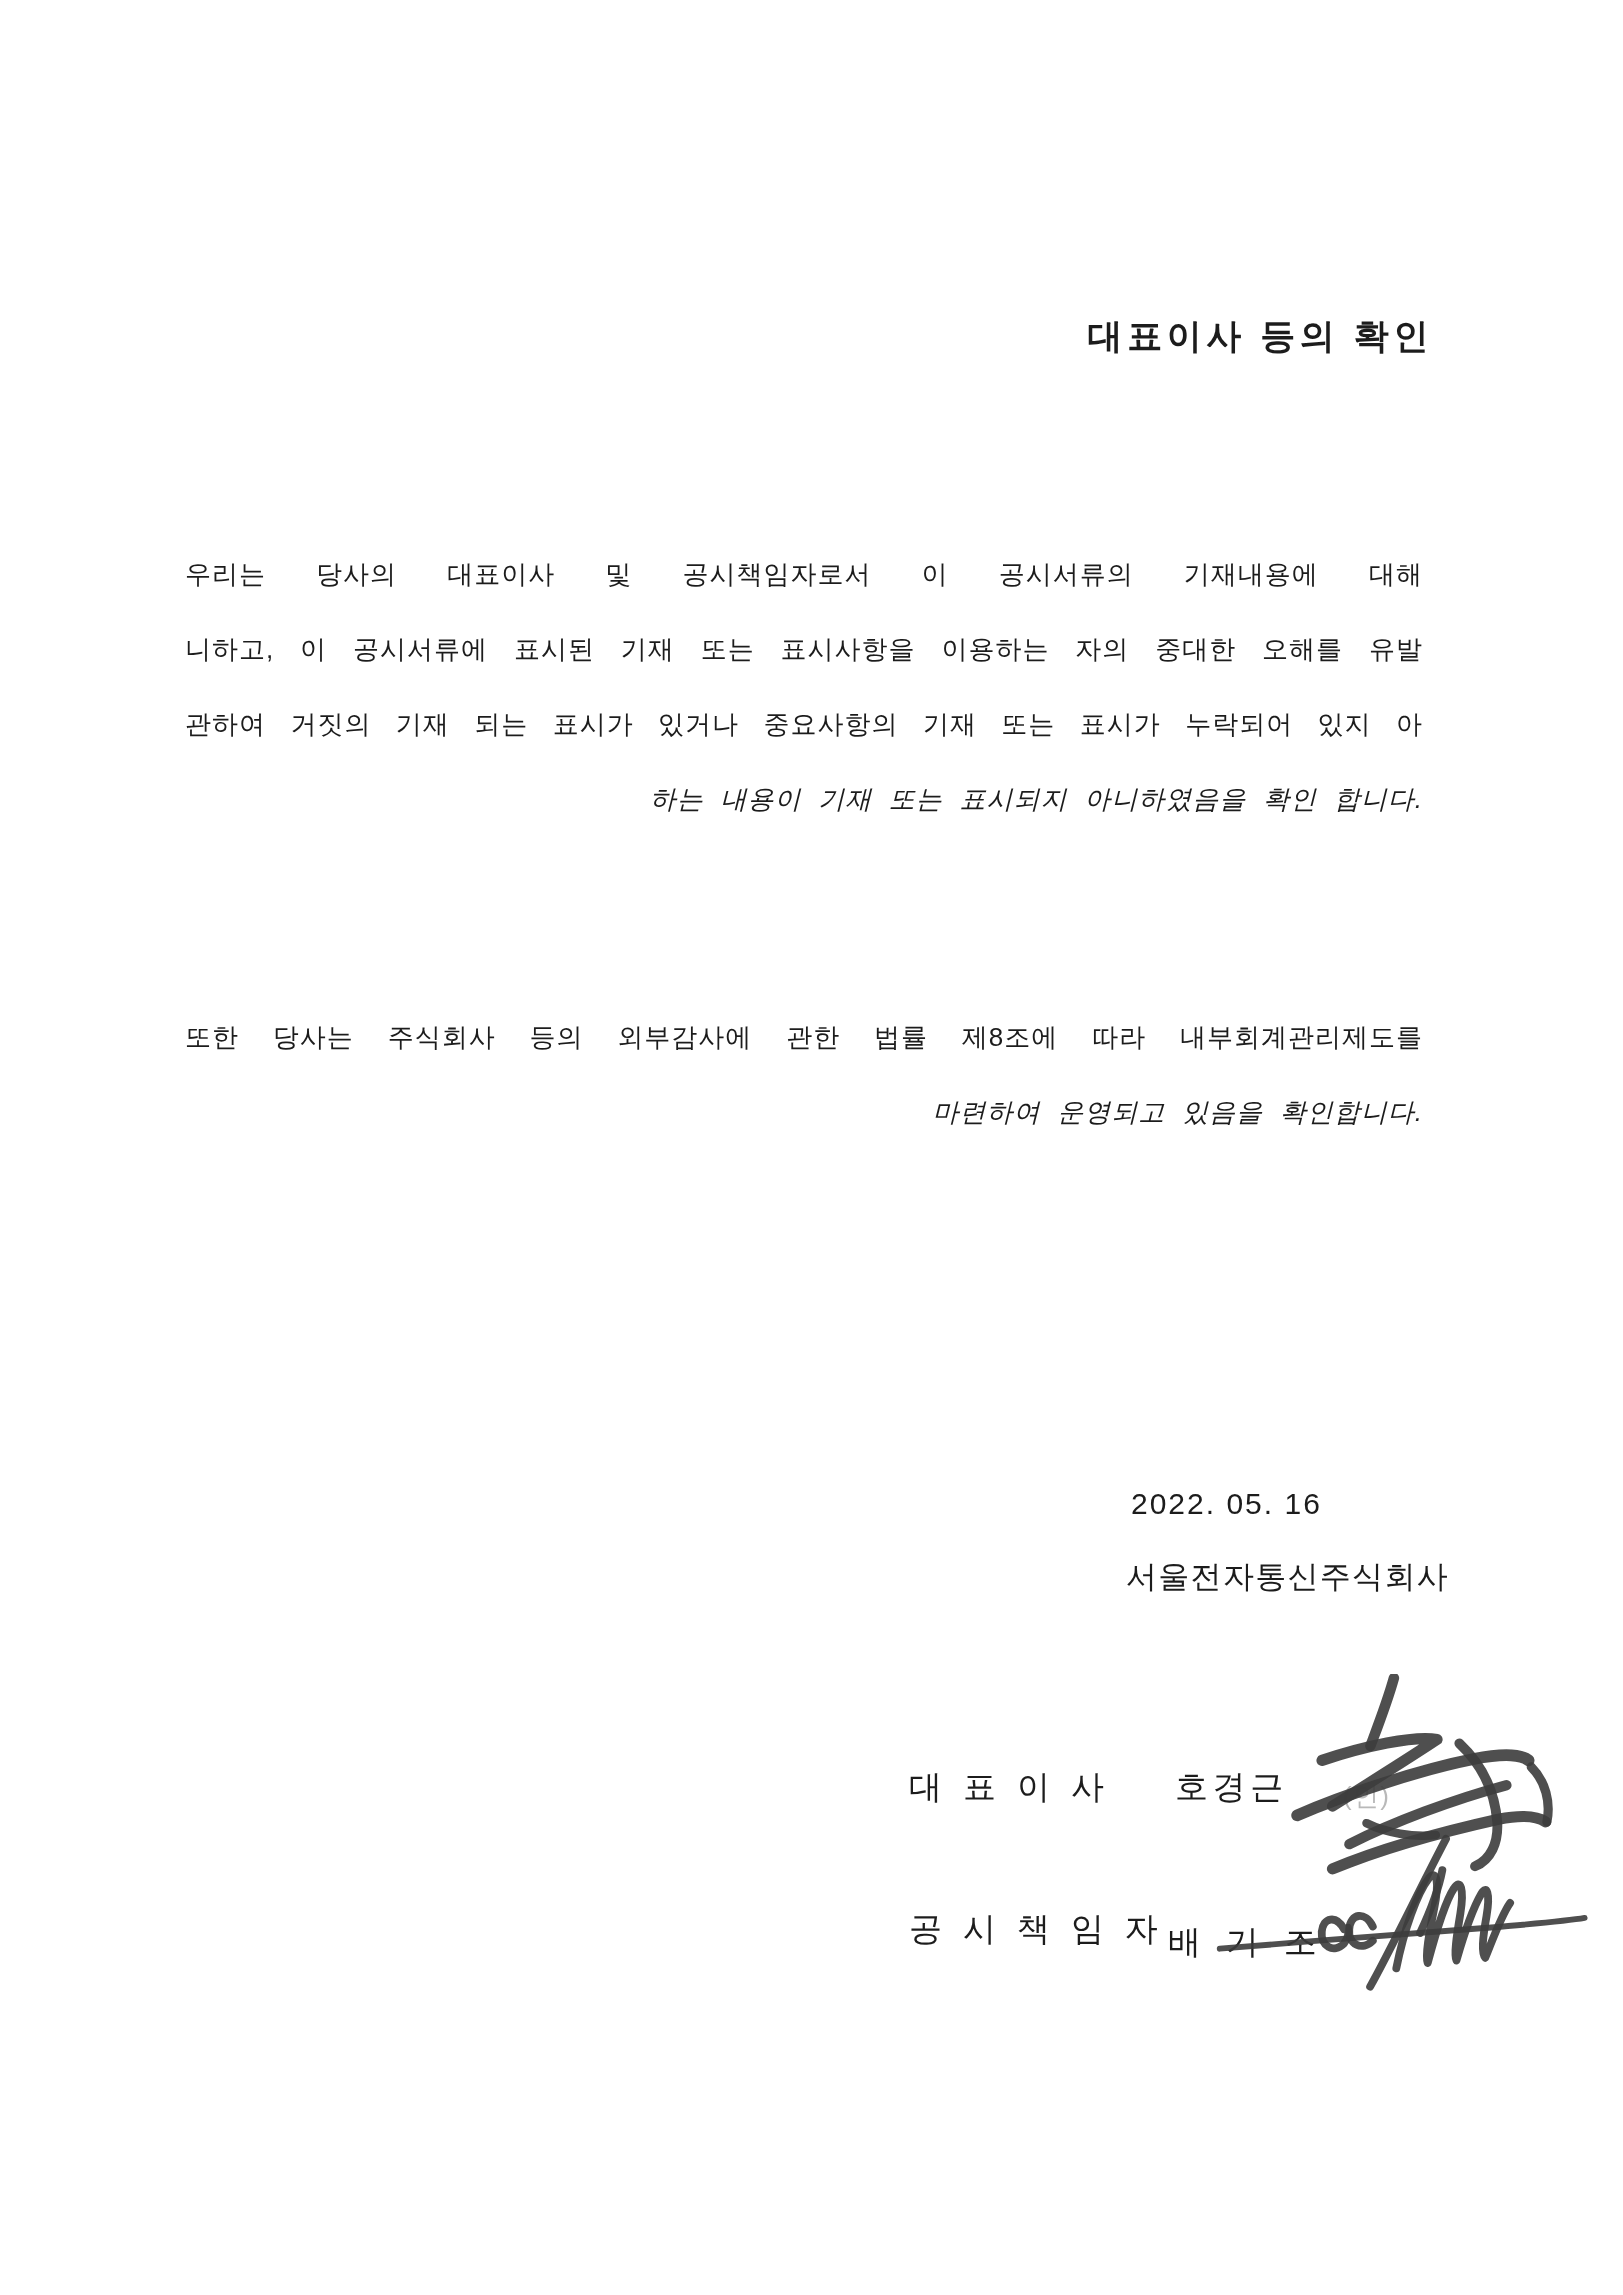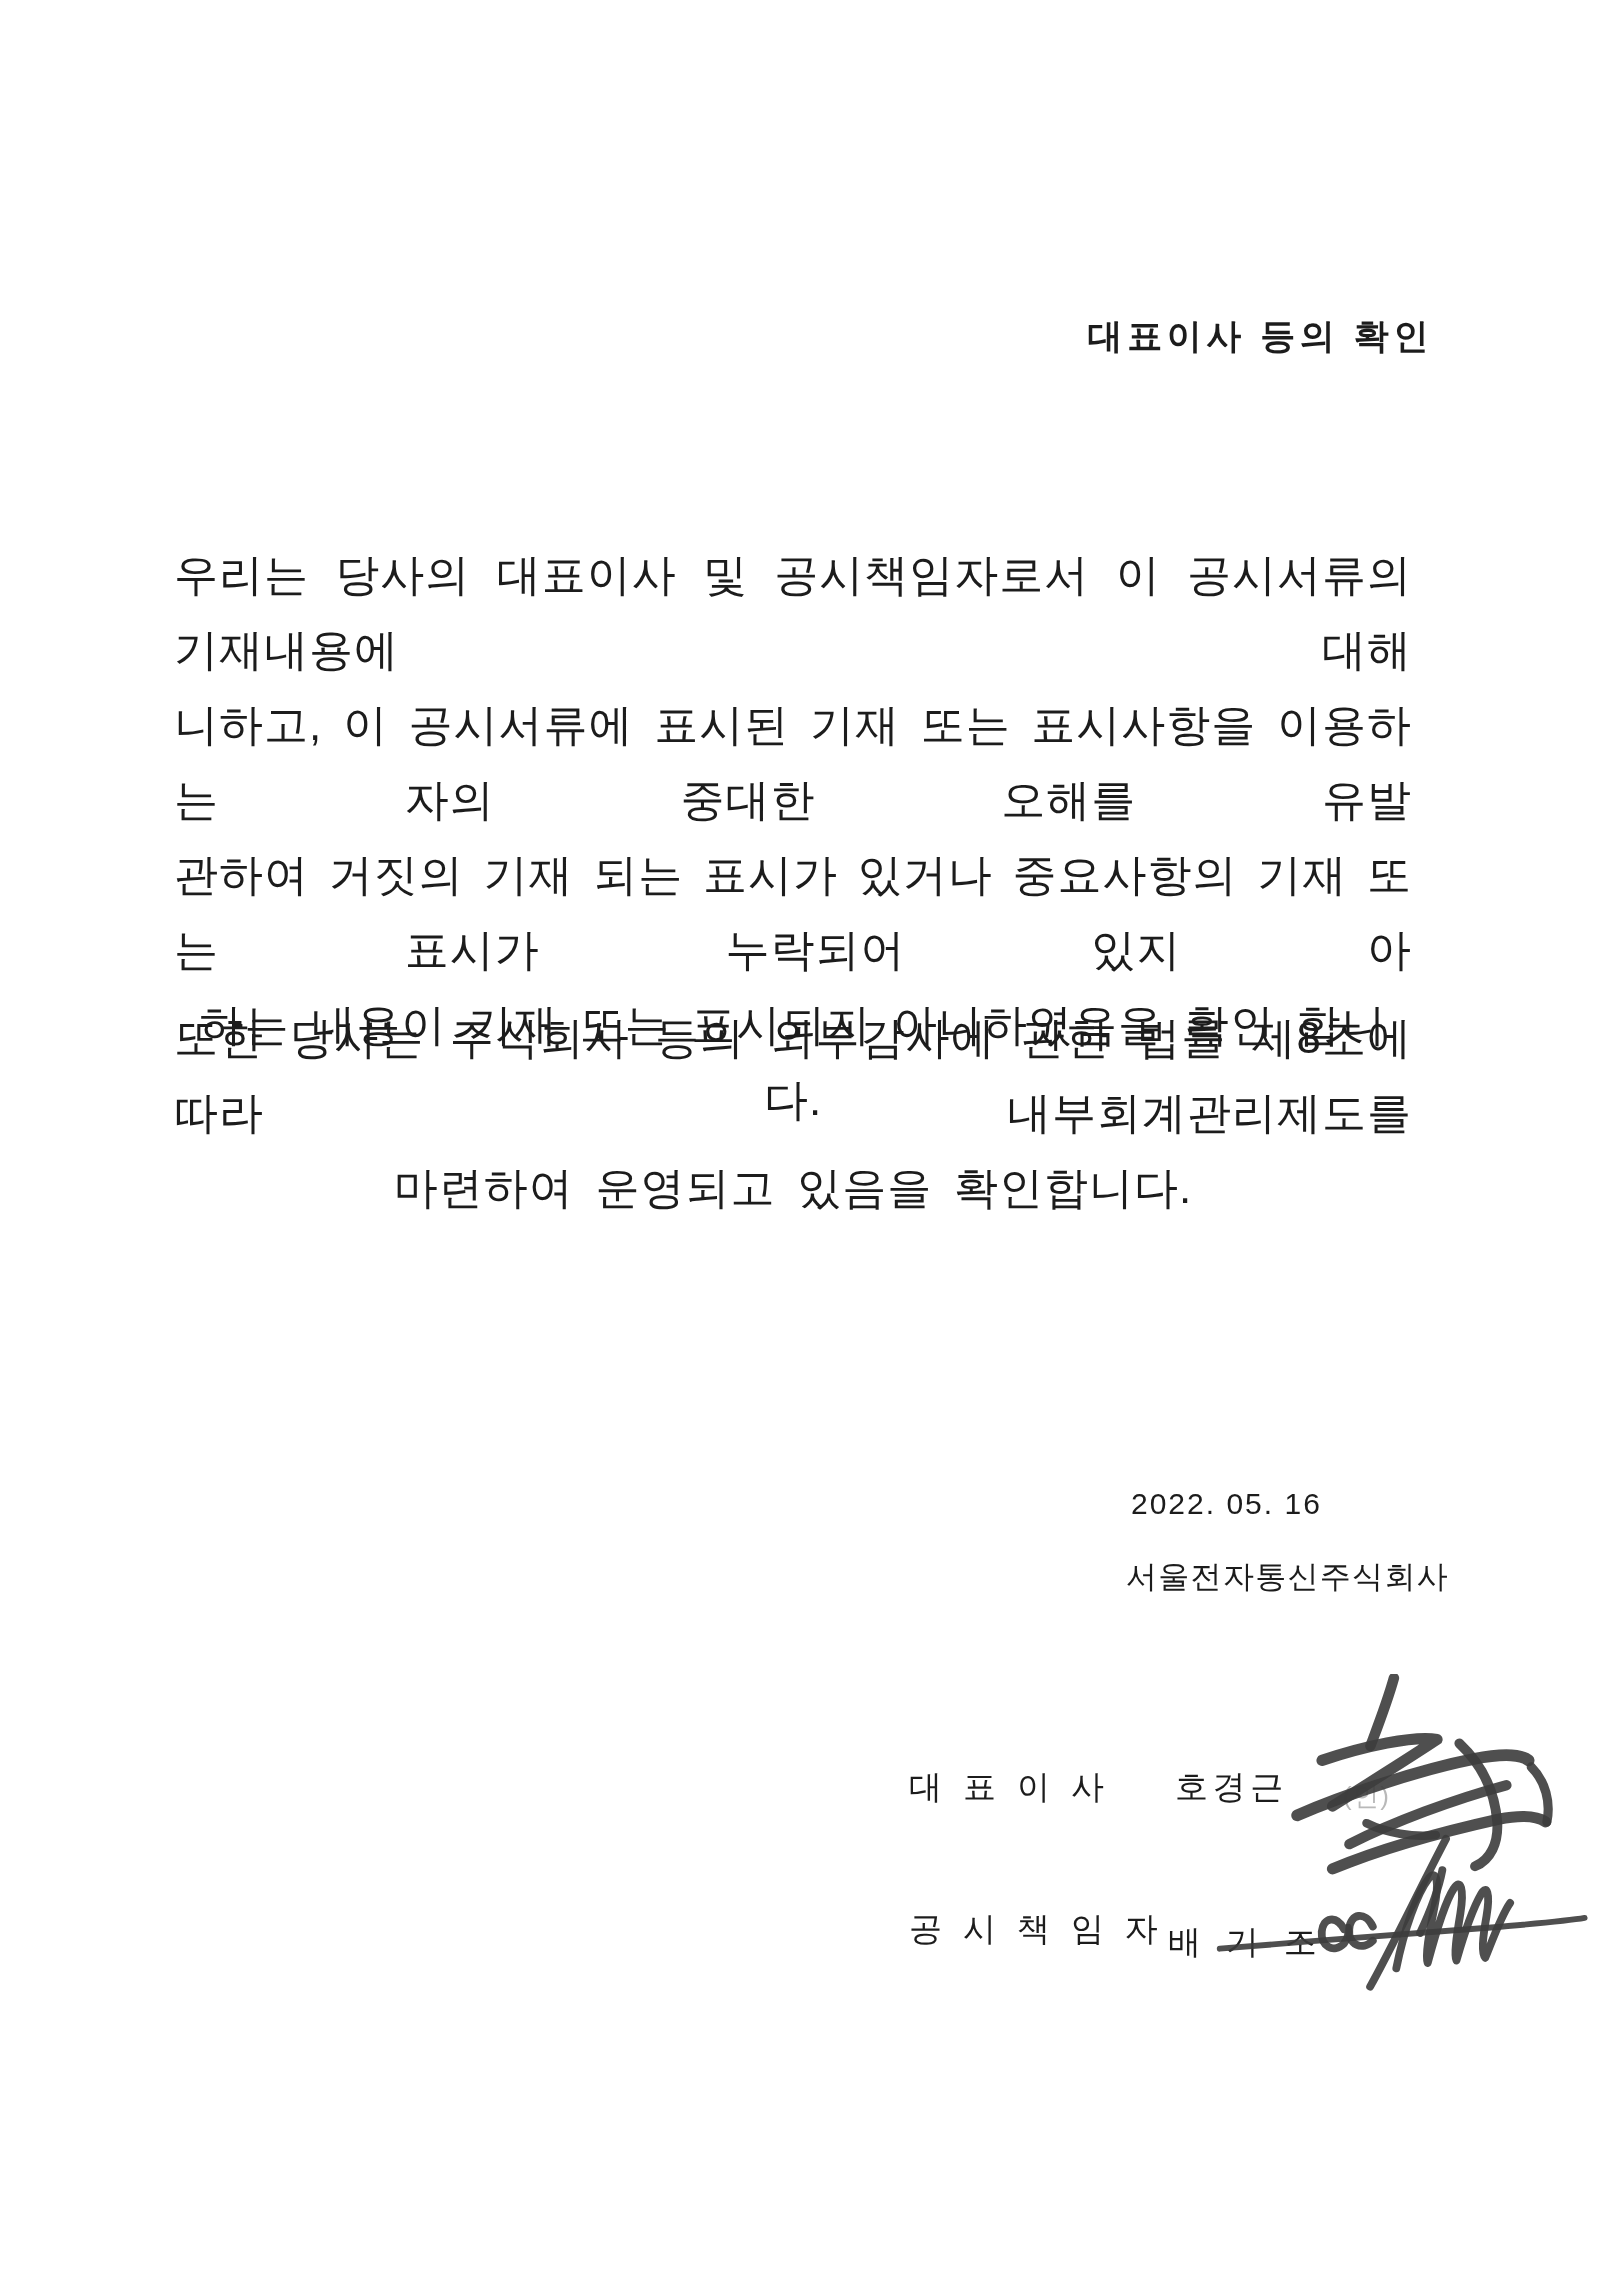--- a/index.html
+++ b/index.html
@@ -10,32 +10,33 @@
     font-family:"Liberation Sans","DejaVu Sans",sans-serif;
     color:#1c1c1c;
     overflow:hidden;
   }
   .title{
     position:absolute;top:313px;left:0;width:1433px;
     text-align:right;
     font-size:35px;font-weight:bold;letter-spacing:4.6px;
   }
   .para{
-    position:absolute;left:174px;width:1238px;
-    font-size:44px;line-height:75px;letter-spacing:1px;
+    position:absolute;left:185px;width:1238px;
+    font-size:26px;line-height:75px;letter-spacing:1px;
   }
   .para .line{white-space:normal;}
   .para .line.fill{
     text-align:justify;
     text-align-last:justify;
     word-spacing:3.9px;
   }
   .para .line.last{
-    text-align:center;
+    text-align:right;
     word-spacing:8.5px;
+    font-style:italic;
   }
   .date-line{
     position:absolute;top:1487px;left:1131px;
     font-size:30px;letter-spacing:2px;
   }
   .company-name{
     position:absolute;top:1556px;left:1117px;
     font-size:31px;letter-spacing:1.3px;margin-left:9px;
   }
   .sig-role{

